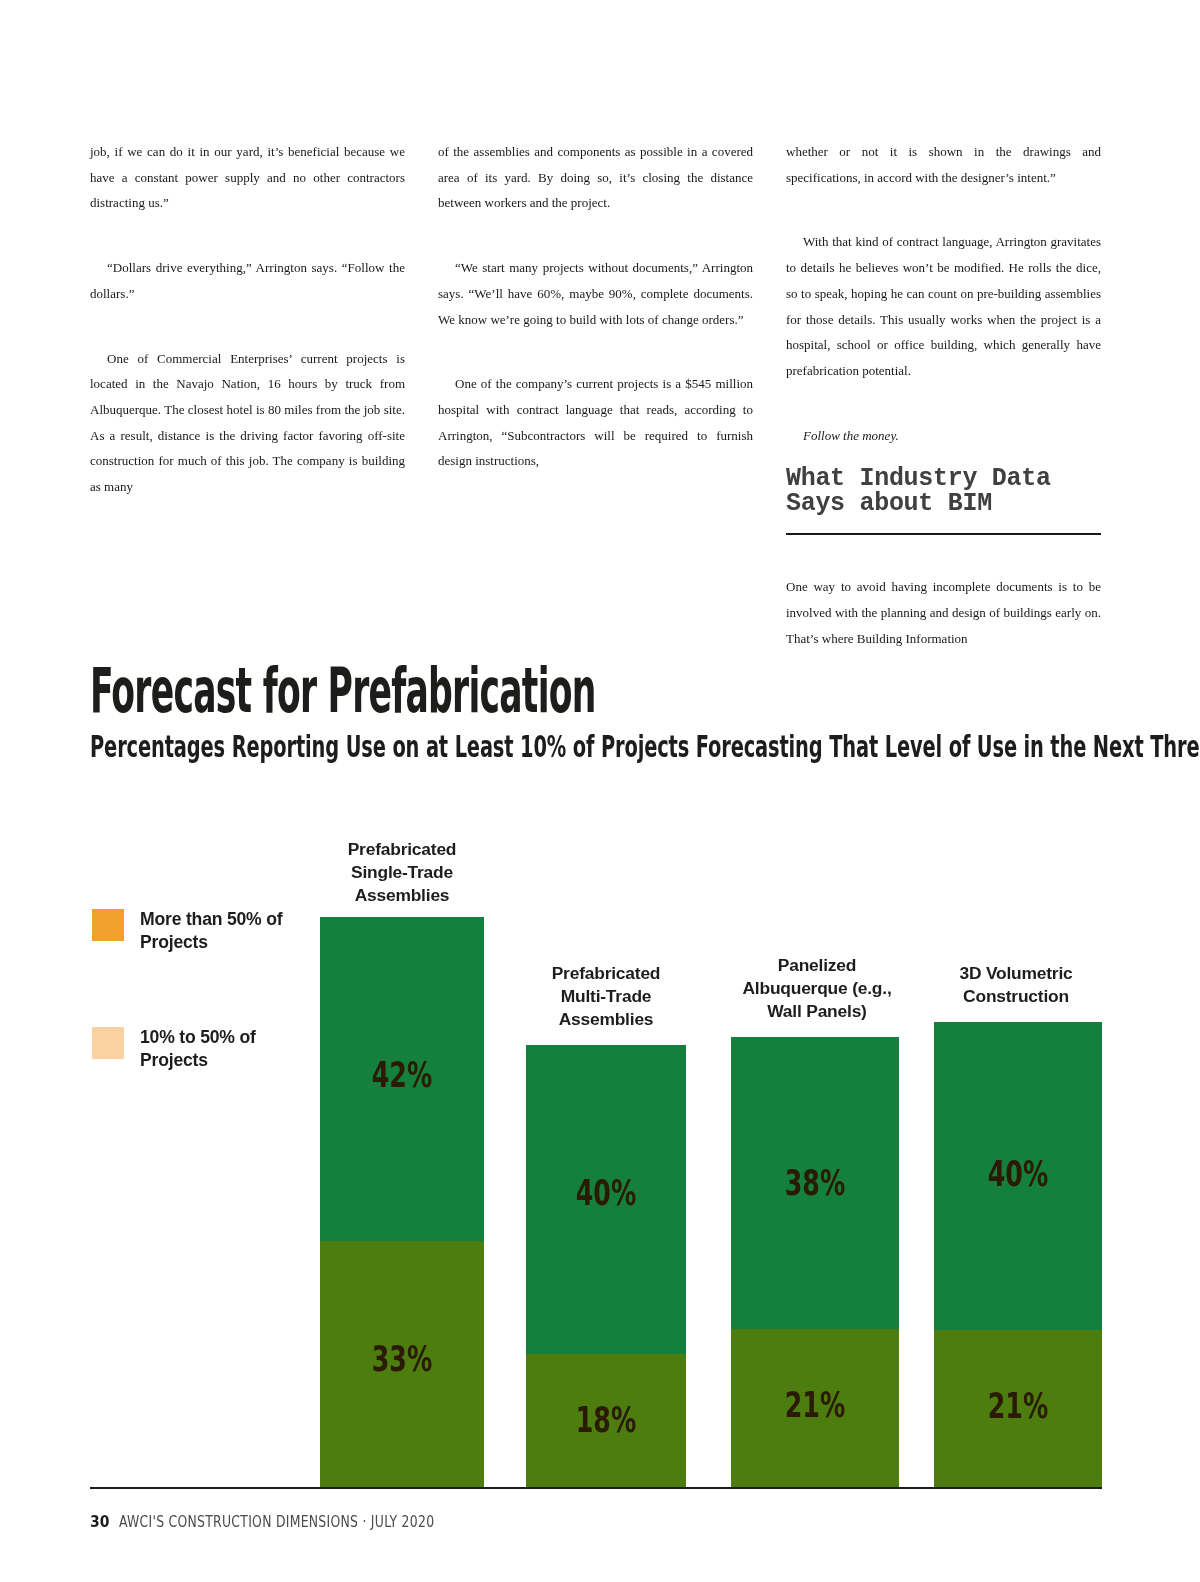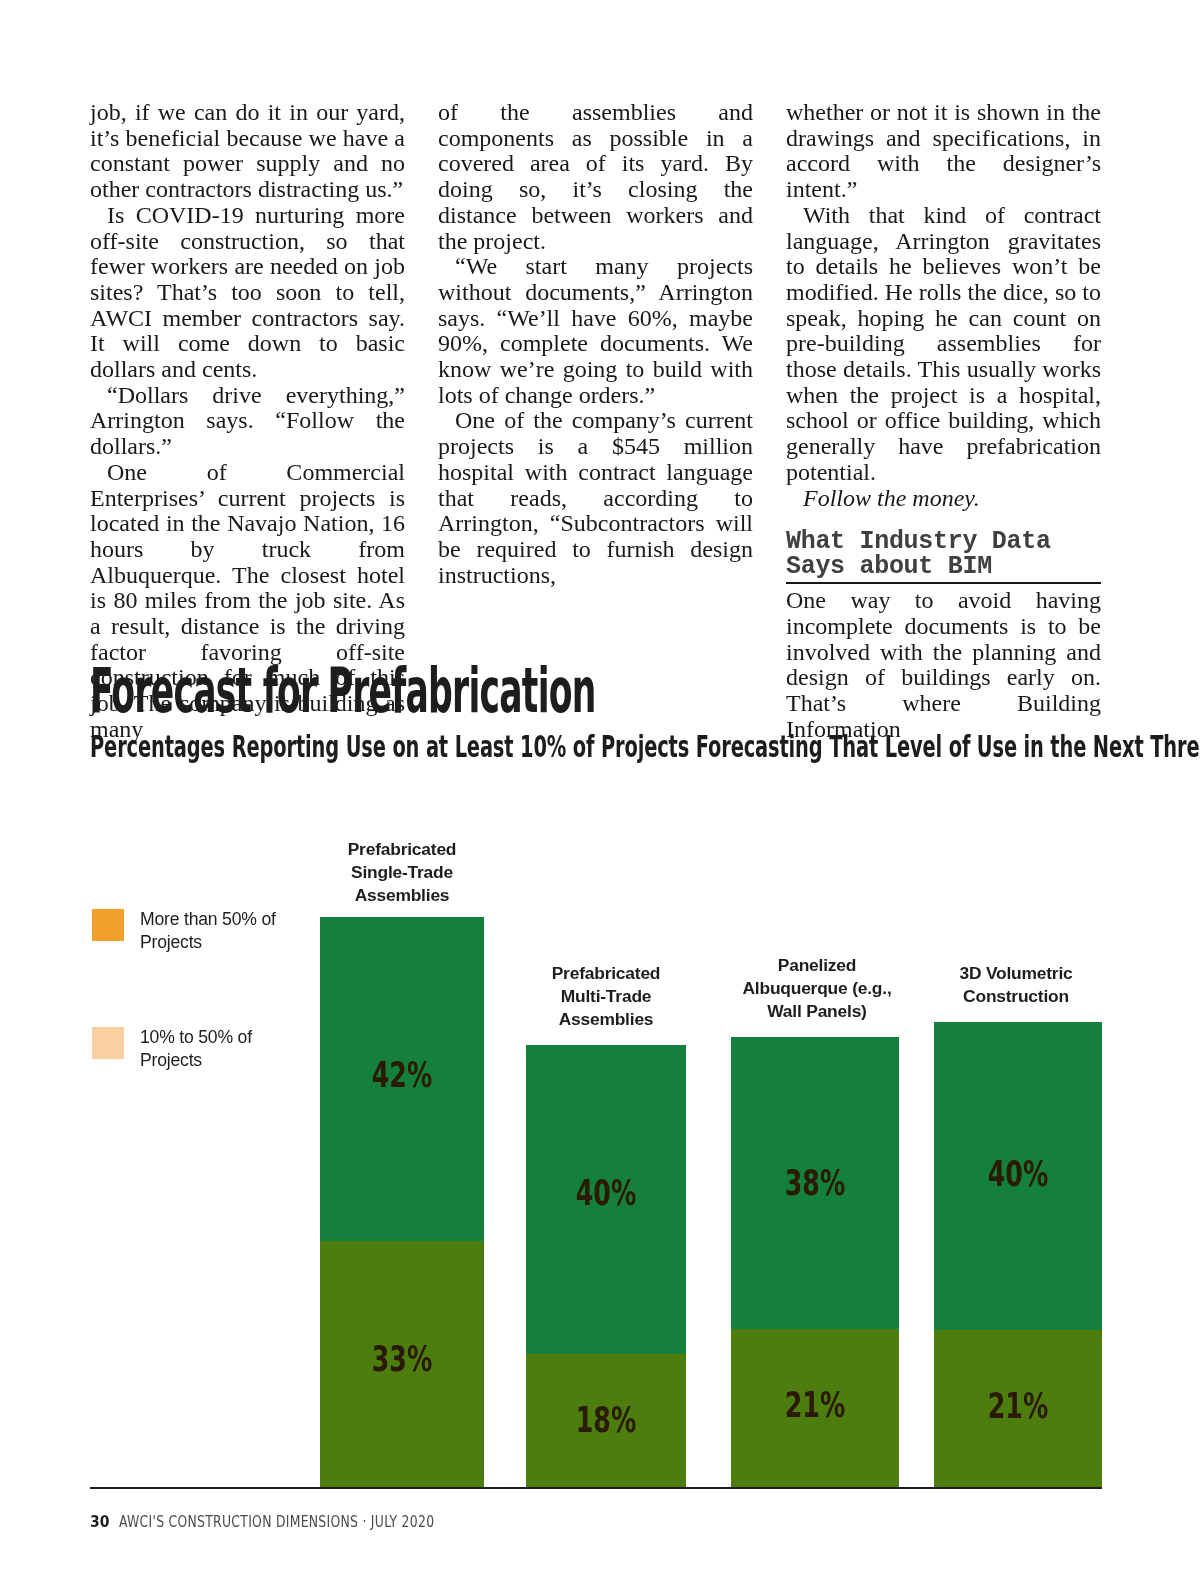--- a/index.html
+++ b/index.html
@@ -16,45 +16,46 @@
   .article {
     position: absolute;
     left: 90px; top: 100px;
     width: 1012px;
     display: flex;
     gap: 33px;
   }
   .col { width: 315px; }
   .col p {
     font-family: "Liberation Serif", "DejaVu Serif", serif;
-    font-size: 24px;
+    font-size: 13px;
     line-height: 25.7px;
     text-align: justify;
     text-justify: inter-word;
     hyphens: manual;
     color: #19181a;
+    margin-top: 39px;
   }
   .col p.indent { text-indent: 17px; }
   .col p.ital { font-style: italic; text-indent: 17px; }
 
   .subhead {
     font-family: Liberation Mono, monospace;
     font-weight: bold;
     font-size: 25px;
     line-height: 24.5px;
     letter-spacing: -0.3px;
     color: #404040;
     margin-top: 19px;
     margin-bottom: 2px;
   }
   .subhead .ln1 { display: block; }
   .subhead .ln2 {
     display: block;
     border-bottom: 2.2px solid #19181a;
-    padding-bottom: 3px;
+    padding-bottom: 17px;
     margin-bottom: 4px;
   }
 
   
   .chart-block {
     position: absolute;
     left: 90px; top: 660px;
     width: 1012px;
   }
   .chart-title {
@@ -125,21 +126,21 @@
     color: #1d1d1b;
   }
 
   
   .legend-item { position: absolute; display: flex; gap: 16px; align-items: flex-start; }
   .legend-sw { width: 32px; height: 32px; flex: none; margin-top: 1px; }
   .legend-sw.dark { background: #F2A02C; }
   .legend-sw.light { background: #FAD1A0; }
   .legend-txt {
     font-family: "Liberation Sans", "DejaVu Sans", sans-serif;
-    font-weight: normal;
+    font-weight: bold;
     font-size: 17.6px;
     line-height: 23px;
     letter-spacing: -0.2px;
     color: #1d1d1b;
     width: 168px;
   }
 
   
   .footer {
     position: absolute;
@@ -157,21 +158,20 @@
     white-space: nowrap;
   }
 </style>
 </head>
 <body>
 
 <div class="article">
 
   <div class="col">
     <p>job, if we can do it in our yard, it’s beneficial because we have a constant power supply and no other contractors distracting us.”</p>
-    <p class="indent">Is COVID-19 nurturing more off-site construction, so that fewer workers are needed on job sites? That’s too soon to tell, AWCI member contractors say. It will come down to basic dollars and cents.</p>
     <p class="indent">“Dollars drive everything,” Arrington says. “Follow the dollars.”</p>
     <p class="indent">One of Commercial Enterprises’ current projects is located in the Navajo Nation, 16 hours by truck from Albuquerque. The closest hotel is 80 miles from the job site. As a result, distance is the driving factor favoring off-site construction for much of this job. The company is building as many</p>
   </div>
 
   <div class="col">
     <p>of the assemblies and components as possible in a covered area of its yard. By doing so, it’s closing the distance between workers and the project.</p>
     <p class="indent">“We start many projects without documents,” Arrington says. “We’ll have 60%, maybe 90%, complete documents. We know we’re going to build with lots of change orders.”</p>
     <p class="indent">One of the company’s current projects is a $545 million hospital with contract language that reads, according to Arrington, “Subcontractors will be required to furnish design instructions,</p>
   </div>
 

